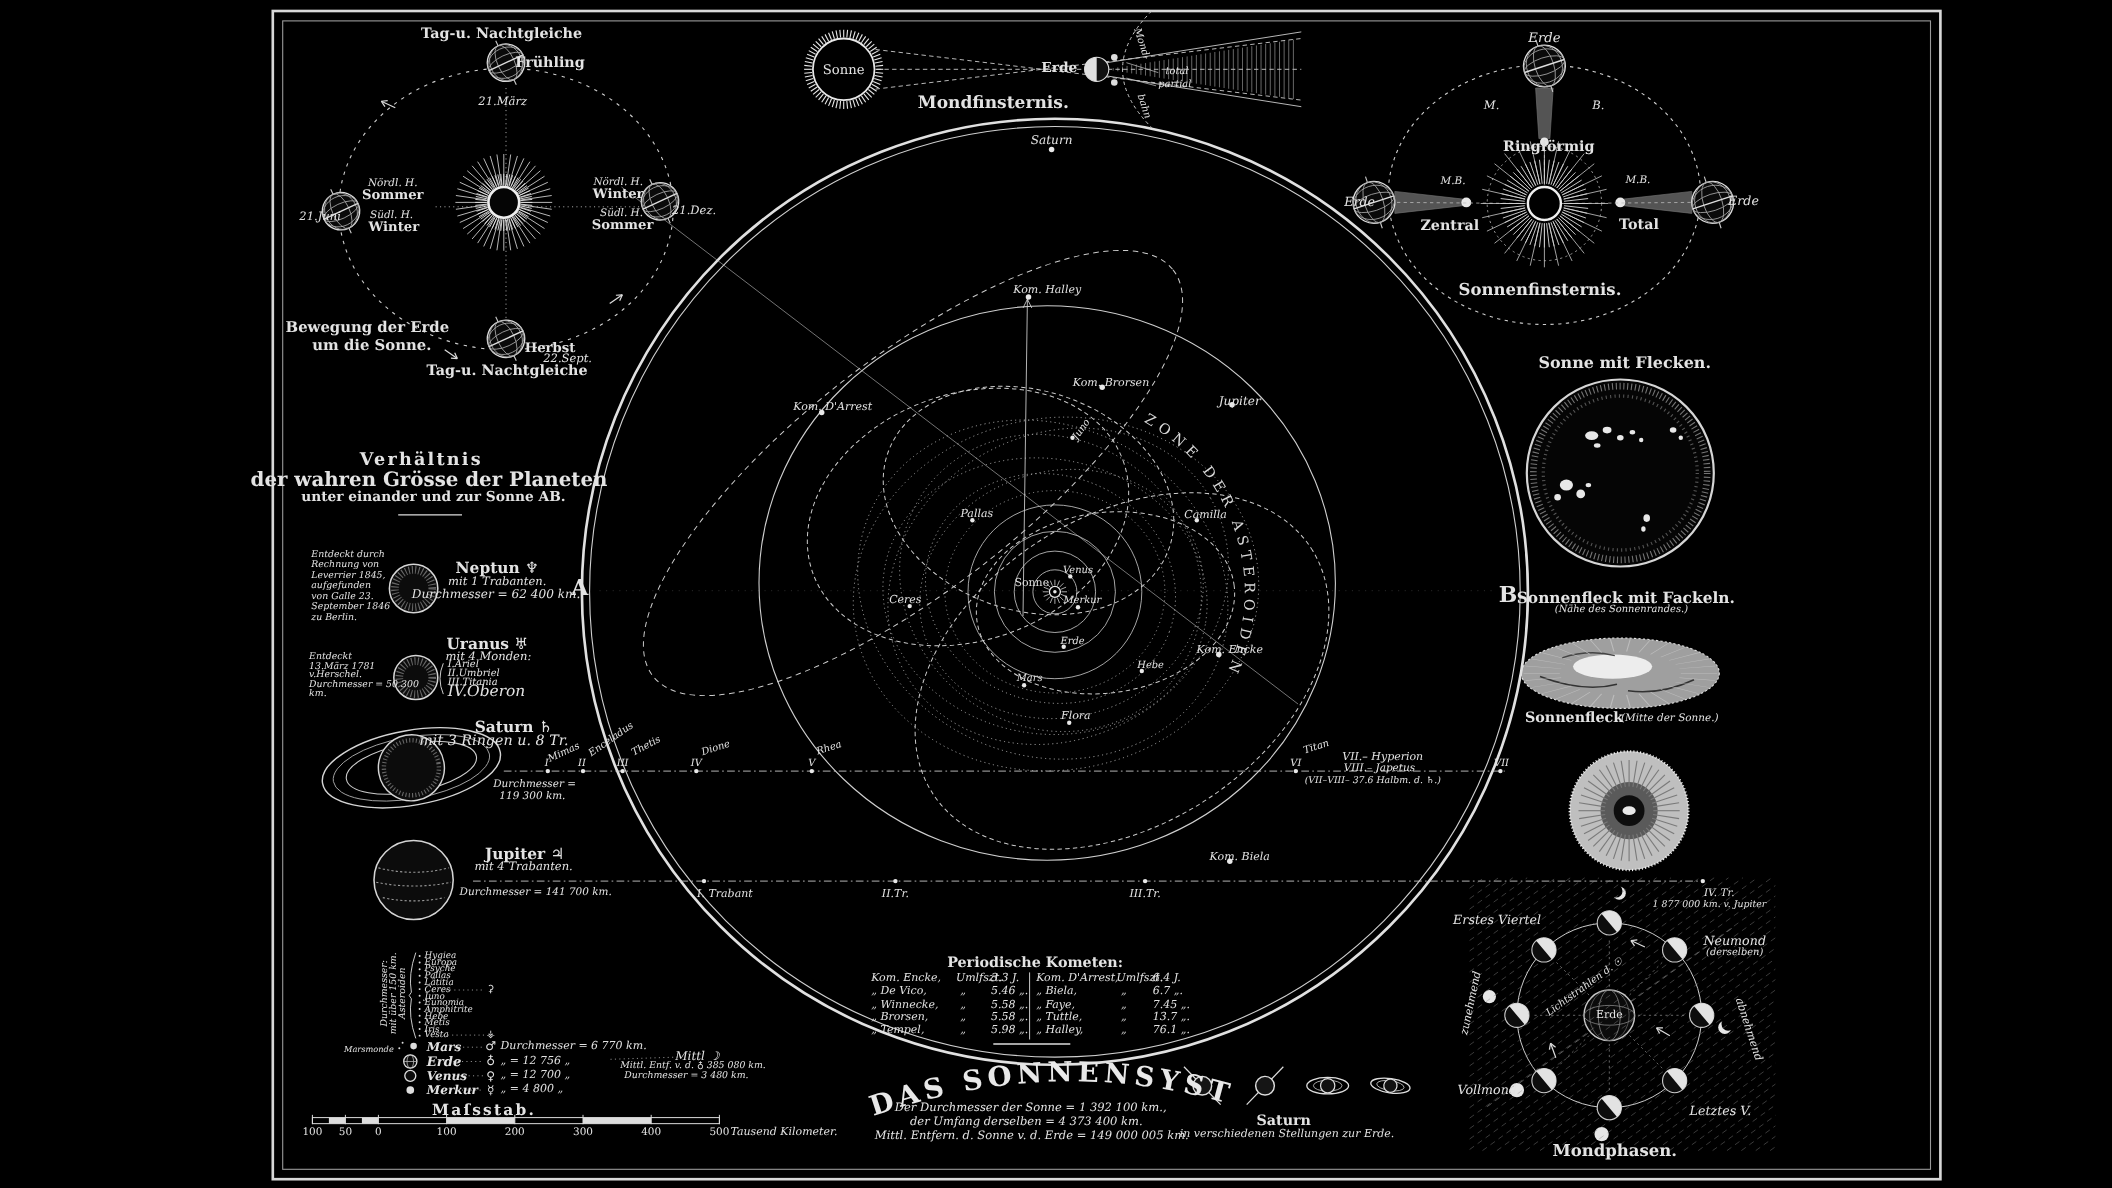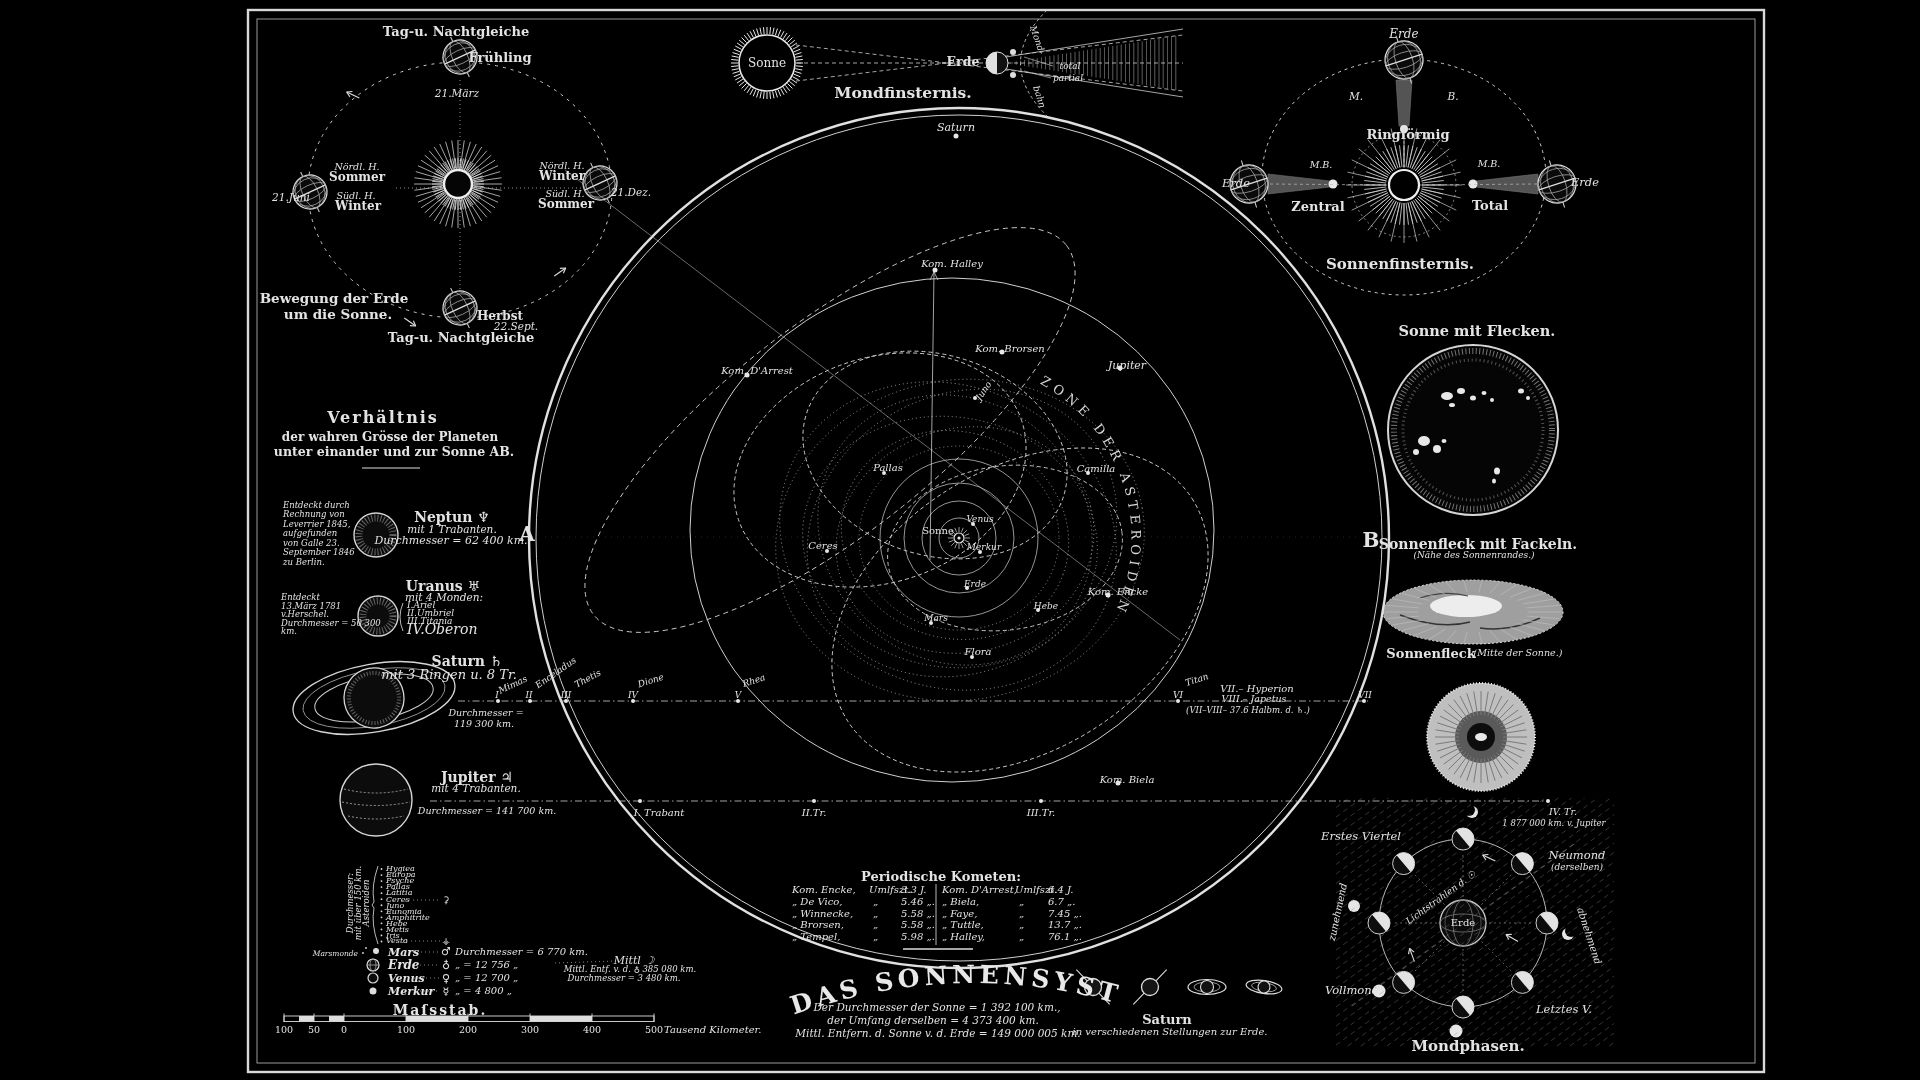--- a/index.html
+++ b/index.html
@@ -867,21 +867,21 @@
 <div class="lb it" style="left:1585px;top:183px;font-size:11.5px">Erde</div>
 <div class="lb bd" style="left:1400px;top:264px;font-size:15px">Sonnenfinsternis.</div>
 
 <div class="lb bd" style="left:1477px;top:331px;font-size:14.5px">Sonne mit Flecken.</div>
 <div class="lb bd" style="left:1478px;top:544px;font-size:14px">Sonnenfleck mit Fackeln.</div>
 <div class="lb it" style="left:1474px;top:555px;font-size:9px">(Nähe des Sonnenrandes.)</div>
 <div class="lb bd" style="left:1431px;top:653px;font-size:13px">Sonnenfleck</div>
 <div class="lb it" style="left:1518px;top:653px;font-size:9.5px">(Mitte der Sonne.)</div>
 
 <div class="lb bd" style="left:383px;top:418px;font-size:16px;letter-spacing:2px">Verhältnis</div>
-<div class="lb bd" style="left:390px;top:437px;font-size:12px">der wahren Grösse der Planeten</div>
+<div class="lb bd" style="left:390px;top:437px;font-size:18px">der wahren Grösse der Planeten</div>
 <div class="lb bd" style="left:394px;top:452px;font-size:12.5px">unter einander und zur Sonne AB.</div>
 <div class="lb it al" style="left:283px;top:505px;font-size:8.5px">Entdeckt durch</div>
 <div class="lb it al" style="left:283px;top:514px;font-size:8.5px">Rechnung von</div>
 <div class="lb it al" style="left:283px;top:524px;font-size:8.5px">Leverrier 1845,</div>
 <div class="lb it al" style="left:283px;top:533px;font-size:8.5px">aufgefunden</div>
 <div class="lb it al" style="left:283px;top:543px;font-size:8.5px">von Galle 23.</div>
 <div class="lb it al" style="left:283px;top:552px;font-size:8.5px">September 1846</div>
 <div class="lb it al" style="left:283px;top:562px;font-size:8.5px">zu Berlin.</div>
 <div class="lb bd" style="left:452px;top:517px;font-size:14px">Neptun ♆</div>
 <div class="lb it" style="left:452px;top:529px;font-size:10.5px">mit 1 Trabanten.</div>

